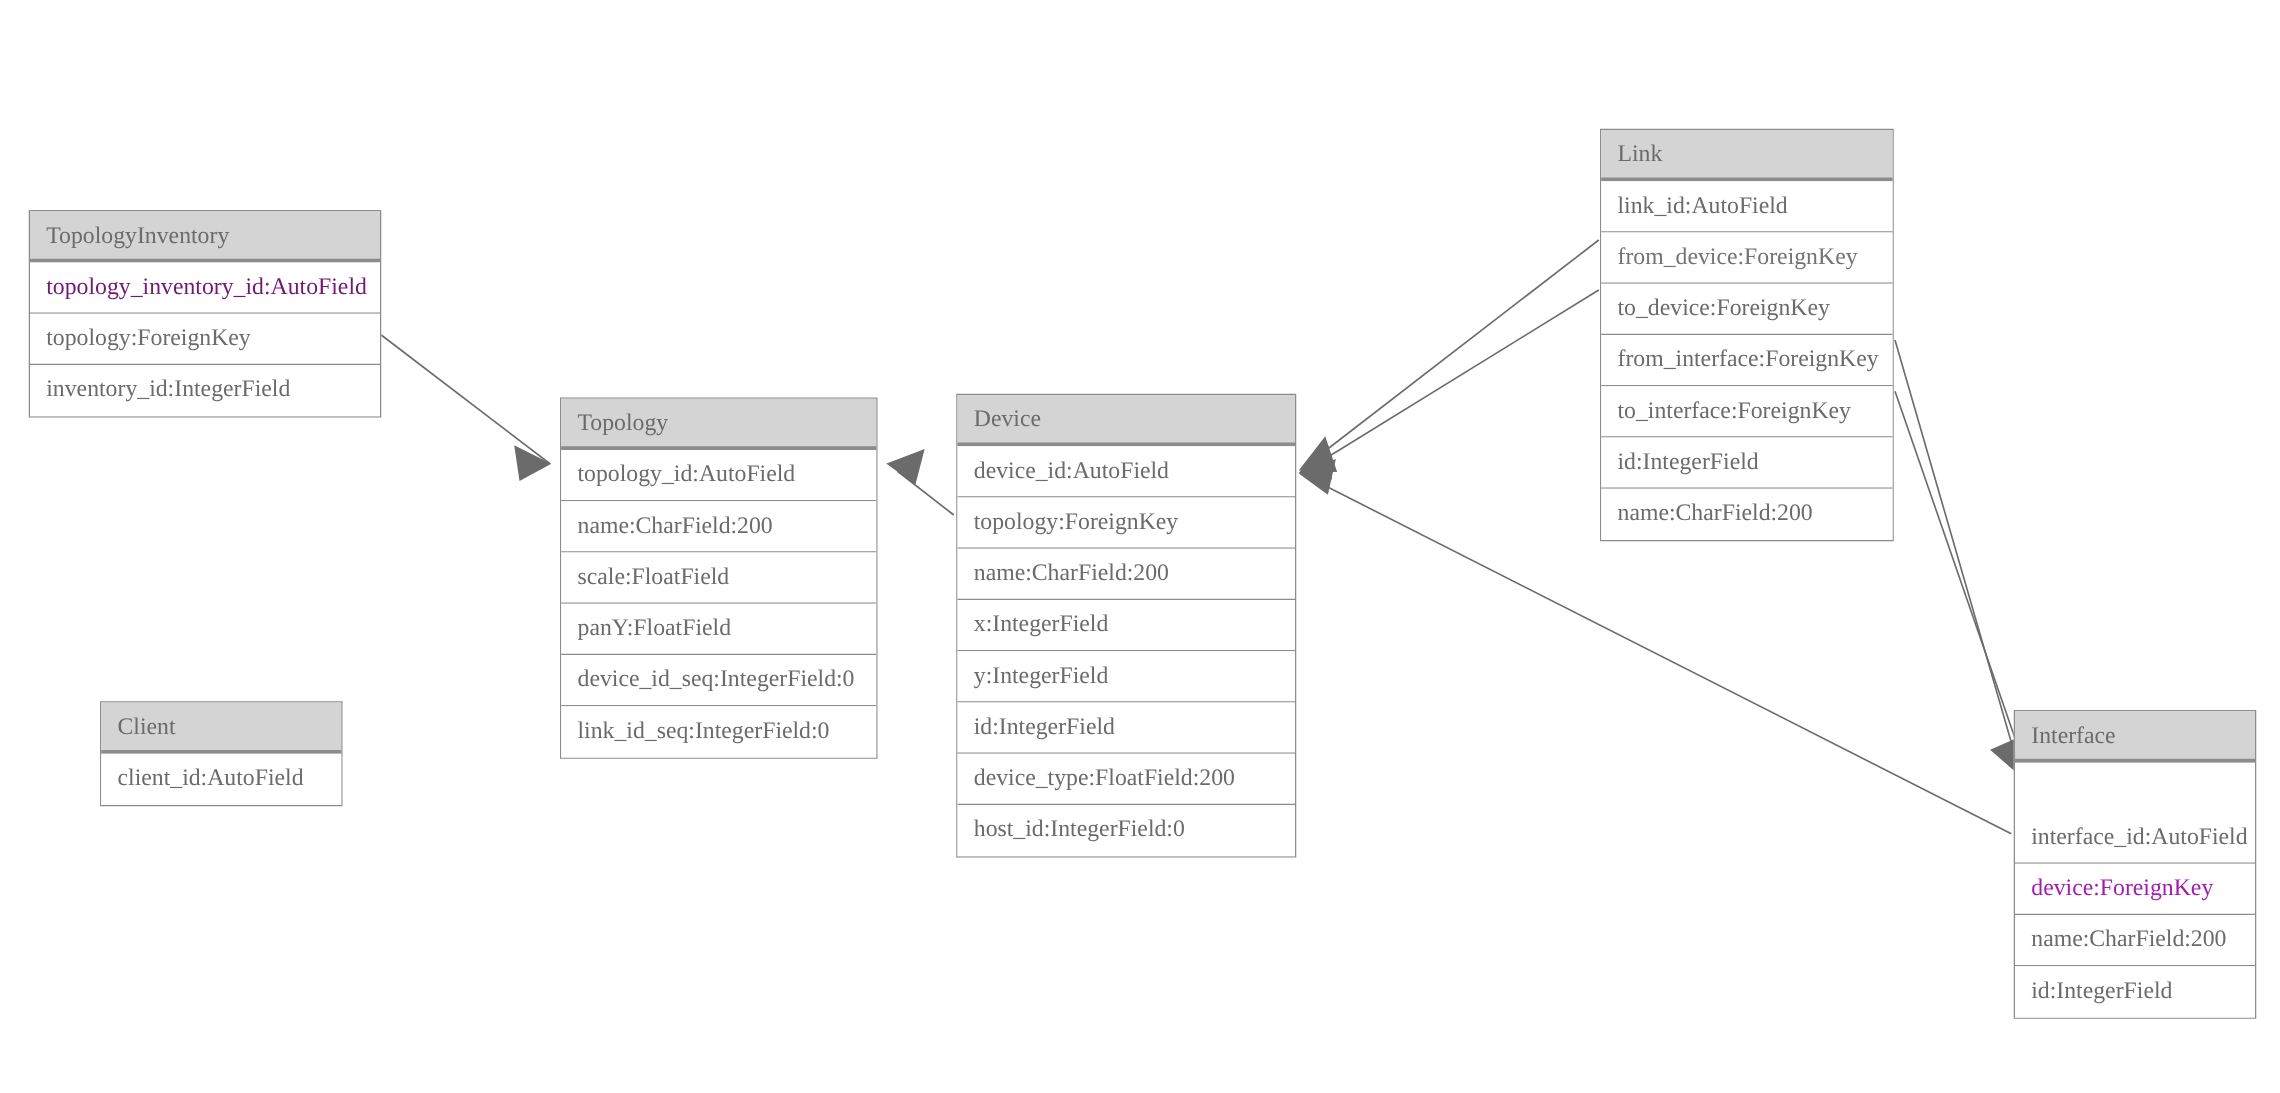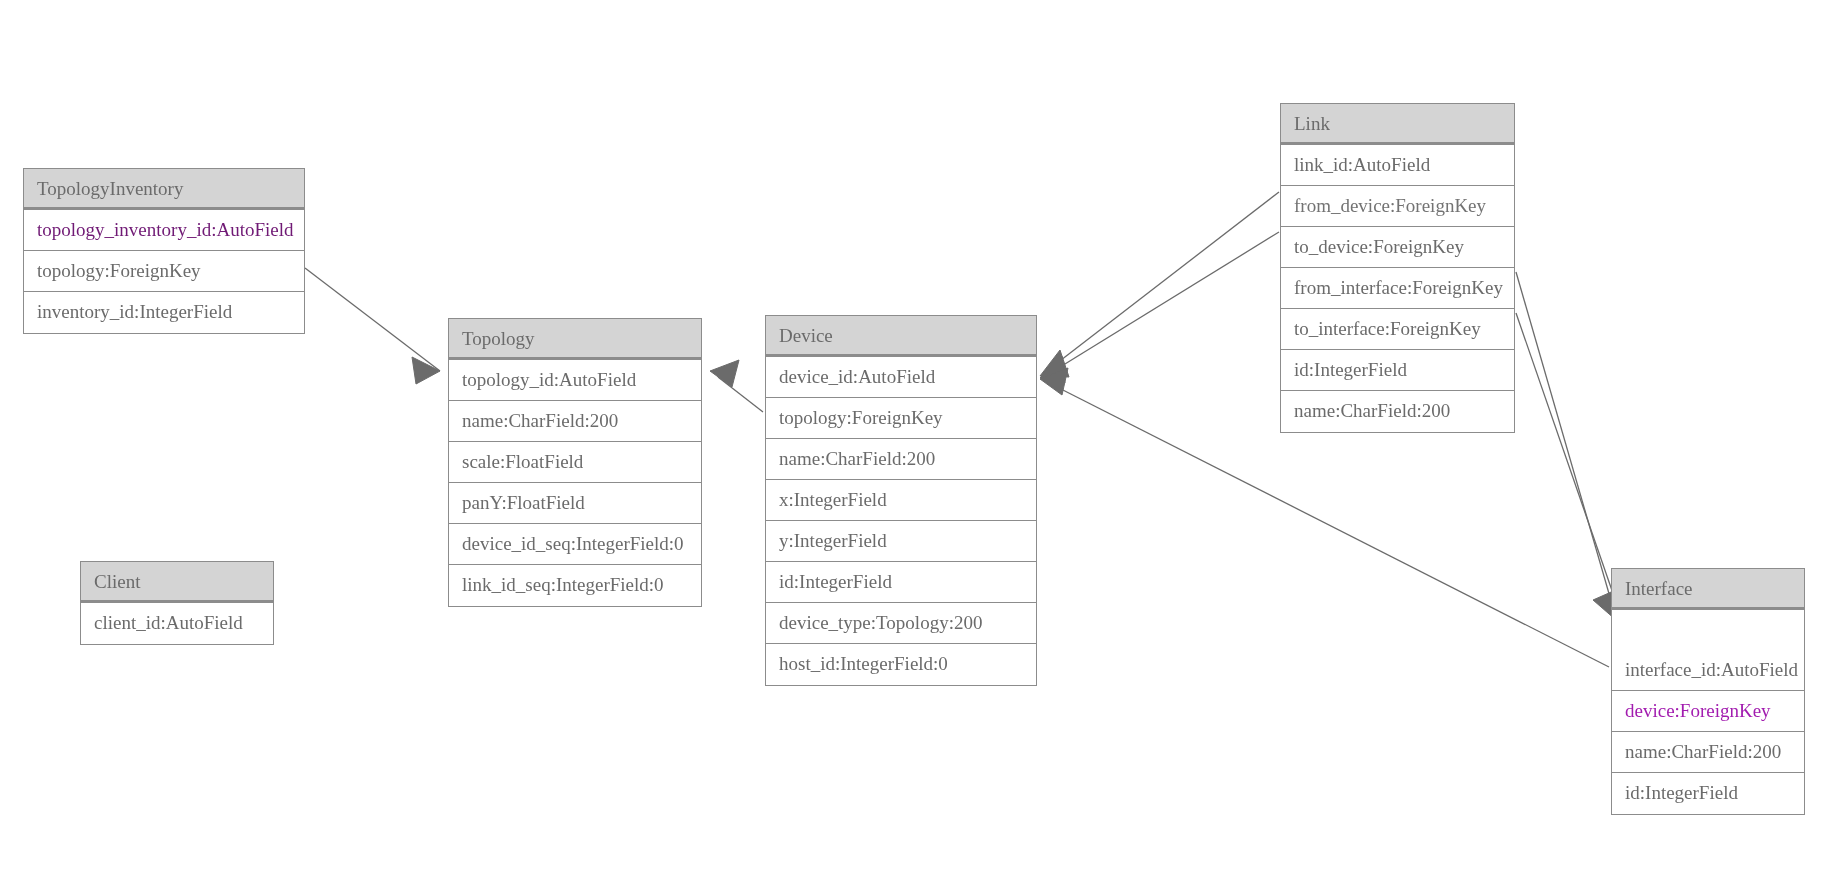--- a/index.html
+++ b/index.html
@@ -97,21 +97,21 @@
       <div class="row" style="color: rgb(107, 107, 107); background: rgb(255, 255, 255); border-bottom-color: rgb(140, 140, 140);">link_id_seq:IntegerField:0</div>
     </div>
     <div class="entity" style="left: 765px; top: 315px; width: 272px; border-color: rgb(140, 140, 140);">
       <div class="hdr" style="background: rgb(212, 212, 212); color: rgb(107, 107, 107); border-bottom-color: rgb(140, 140, 140);">Device</div>
       <div class="row" style="color: rgb(107, 107, 107); background: rgb(255, 255, 255); border-bottom-color: rgb(140, 140, 140);">device_id:AutoField</div>
       <div class="row" style="color: rgb(107, 107, 107); background: rgb(255, 255, 255); border-bottom-color: rgb(140, 140, 140);">topology:ForeignKey</div>
       <div class="row" style="color: rgb(107, 107, 107); background: rgb(255, 255, 255); border-bottom-color: rgb(140, 140, 140);">name:CharField:200</div>
       <div class="row" style="color: rgb(107, 107, 107); background: rgb(255, 255, 255); border-bottom-color: rgb(140, 140, 140);">x:IntegerField</div>
       <div class="row" style="color: rgb(107, 107, 107); background: rgb(255, 255, 255); border-bottom-color: rgb(140, 140, 140);">y:IntegerField</div>
       <div class="row" style="color: rgb(107, 107, 107); background: rgb(255, 255, 255); border-bottom-color: rgb(140, 140, 140);">id:IntegerField</div>
-      <div class="row" style="color: rgb(107, 107, 107); background: rgb(255, 255, 255); border-bottom-color: rgb(140, 140, 140);">device_type:Topology:200</div>
+      <div class="row" style="color: rgb(107, 107, 107); background: rgb(255, 255, 255); border-bottom-color: rgb(140, 140, 140);">device_type:FloatField:200</div>
       <div class="row" style="color: rgb(107, 107, 107); background: rgb(255, 255, 255); border-bottom-color: rgb(140, 140, 140);">host_id:IntegerField:0</div>
     </div>
     <div class="entity" style="left: 1280px; top: 103px; width: 235px; border-color: rgb(140, 140, 140);">
       <div class="hdr" style="background: rgb(212, 212, 212); color: rgb(107, 107, 107); border-bottom-color: rgb(140, 140, 140);">Link</div>
       <div class="row" style="color: rgb(107, 107, 107); background: rgb(255, 255, 255); border-bottom-color: rgb(140, 140, 140);">link_id:AutoField</div>
       <div class="row" style="color: #737373; background: rgb(255, 255, 255); border-bottom-color: rgb(140, 140, 140);">from_device:ForeignKey</div>
       <div class="row" style="color: rgb(107, 107, 107); background: rgb(255, 255, 255); border-bottom-color: rgb(140, 140, 140);">to_device:ForeignKey</div>
       <div class="row" style="color: rgb(107, 107, 107); background: rgb(255, 255, 255); border-bottom-color: rgb(140, 140, 140);">from_interface:ForeignKey</div>
       <div class="row" style="color: rgb(107, 107, 107); background: rgb(255, 255, 255); border-bottom-color: rgb(140, 140, 140);">to_interface:ForeignKey</div>
       <div class="row" style="color: rgb(107, 107, 107); background: rgb(255, 255, 255); border-bottom-color: rgb(140, 140, 140);">id:IntegerField</div>

